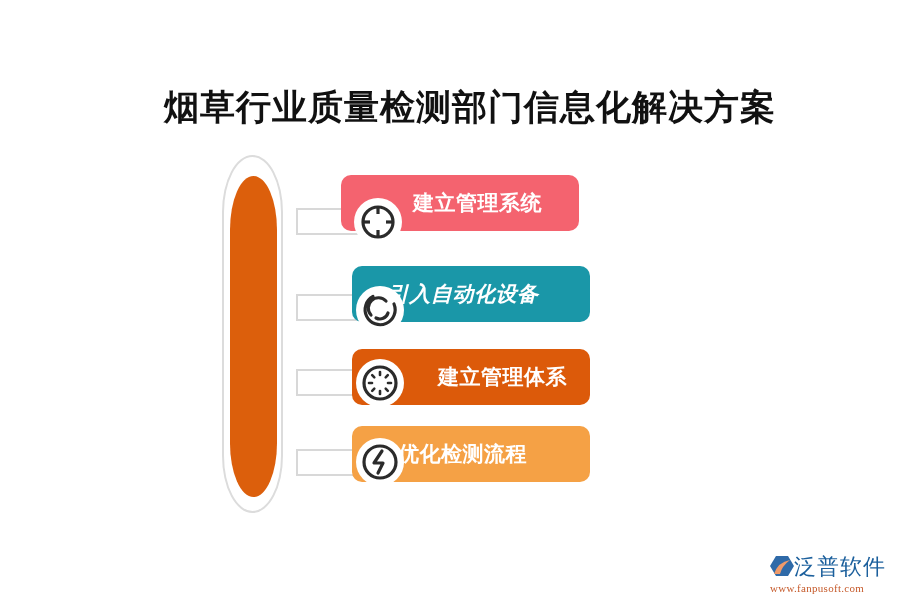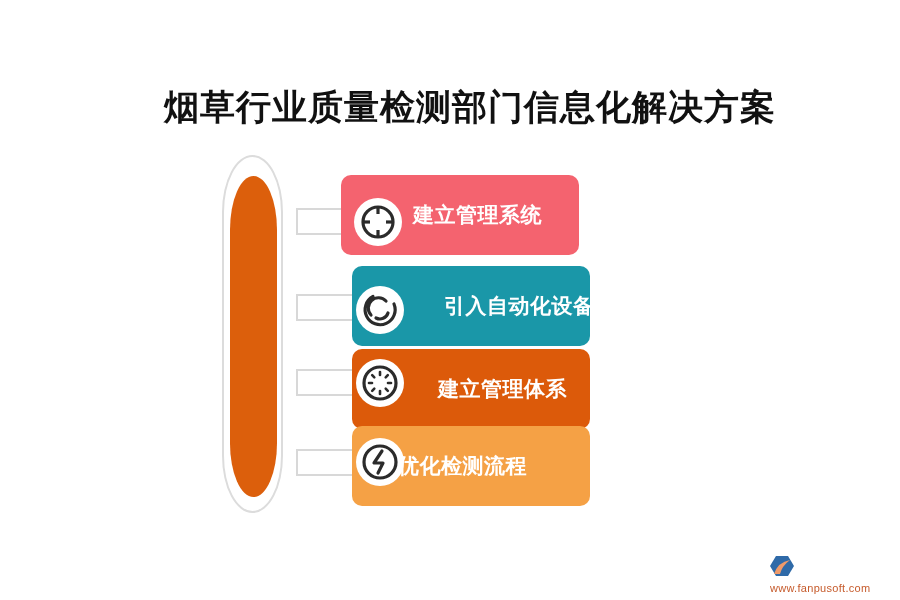--- a/index.html
+++ b/index.html
@@ -17,41 +17,41 @@
     }
     .pill-inner {
       position: absolute; left: 230px; top: 176px; width: 47px; height: 321px;
       background: #dc5f0c; border-radius: 24px / 55px;
     }
     .connector {
       position: absolute; left: 296px; width: 72px; height: 27px;
       border: 2px solid #d8d8d8; border-right: none; box-sizing: border-box; background: #fff;
     }
     .card {
-      position: absolute; height: 80px; border-radius: 10px; color: #fff;
+      position: absolute; height: 56px; border-radius: 10px; color: #fff;
       display: flex; align-items: center; box-sizing: border-box;
     }
     .card .label {
       font-size: 21px; font-weight: bold; white-space: nowrap; letter-spacing: 0.5px;
     }
     .icon-ring {
       position: absolute; width: 48px; height: 48px; border-radius: 50%; background: #fff;
       display: flex; align-items: center; justify-content: center;
     }
     .icon-ring svg { width: 40px; height: 40px; }
     .brand {
       position: absolute; left: 768px; top: 552px; width: 130px; height: 44px;
     }
     .brand-name {
       position: absolute; left: 26px; top: 0px; font-size: 22px; color: #1b5f9c; letter-spacing: 1px;
       font-family: "DejaVu Serif", "Liberation Serif", serif;
     }
     .brand-url {
       position: absolute; left: 2px; top: 30px; font-size: 11px; color: #c65b2c;
-      font-family: Liberation Sans, sans-serif; letter-spacing: 0.3px;
+      font-family: Liberation Serif, serif; letter-spacing: 0.3px;
     }
     .brand-logo { position: absolute; left: 2px; top: 2px; width: 24px; height: 24px; }
   </style>
 </head>
 <body>
 
 <div class="title">烟草行业质量检测部门信息化解决方案</div>
 
 <div class="pill-outer"></div>
 <div class="pill-inner"></div>
@@ -68,21 +68,21 @@
   <svg viewBox="0 0 40 40">
     <circle cx="20" cy="20" r="15" fill="none" stroke="#2b2b2b" stroke-width="3.2"></circle>
     <line x1="20" y1="5" x2="20" y2="12" stroke="#2b2b2b" stroke-width="3.2"></line>
     <line x1="20" y1="28" x2="20" y2="35" stroke="#2b2b2b" stroke-width="3.2"></line>
     <line x1="5" y1="20" x2="12" y2="20" stroke="#2b2b2b" stroke-width="3.2"></line>
     <line x1="28" y1="20" x2="35" y2="20" stroke="#2b2b2b" stroke-width="3.2"></line>
   </svg>
 </div>
 
 <div class="card" style="left:352px; top:266px; width:238px; background:#1a97a8;">
-  <span class="label" style="margin-left:92px;">引入自动化设备</span>
+  <span class="label" style="margin-left:36px;font-style:italic;">引入自动化设备</span>
 </div>
 <div class="icon-ring" style="left:356px; top:286px;">
   <svg viewBox="0 0 40 40">
     <path d="M 34 14 A 15 15 0 1 1 13 6.5" fill="none" stroke="#2b2b2b" stroke-width="3.2" stroke-linecap="round"></path>
     <path d="M 11 25 A 10 10 0 0 1 26 11" fill="none" stroke="#2b2b2b" stroke-width="3.2" stroke-linecap="round"></path>
     <path d="M 28 23 A 8.5 8.5 0 0 1 16 28" fill="none" stroke="#2b2b2b" stroke-width="3.2" stroke-linecap="round"></path>
   </svg>
 </div>
 
 <div class="card" style="left:352px; top:349px; width:238px; background:#dc5a0a;">
@@ -112,14 +112,15 @@
     <circle cx="20" cy="20" r="16" fill="none" stroke="#2b2b2b" stroke-width="3.2"></circle>
     <path d="M 22 9 L 14 21 L 23 21 L 18 31" fill="none" stroke="#2b2b2b" stroke-width="3.2" stroke-linejoin="round" stroke-linecap="round"></path>
   </svg>
 </div>
 
 <div class="brand">
   <svg class="brand-logo" viewBox="0 0 24 24">
     <polygon points="6,2 18,2 24,12 18,22 6,22 0,12" fill="#2f6aa8"></polygon>
     <path d="M 4 20 Q 8 8 20 6 Q 12 12 10 20 Z" fill="#ee9a6a"></path>
   </svg>
+  <span class="brand-name">泛普软件</span>
   <span class="brand-url">www.fanpusoft.com</span>
 </div>
 
 </body></html>

